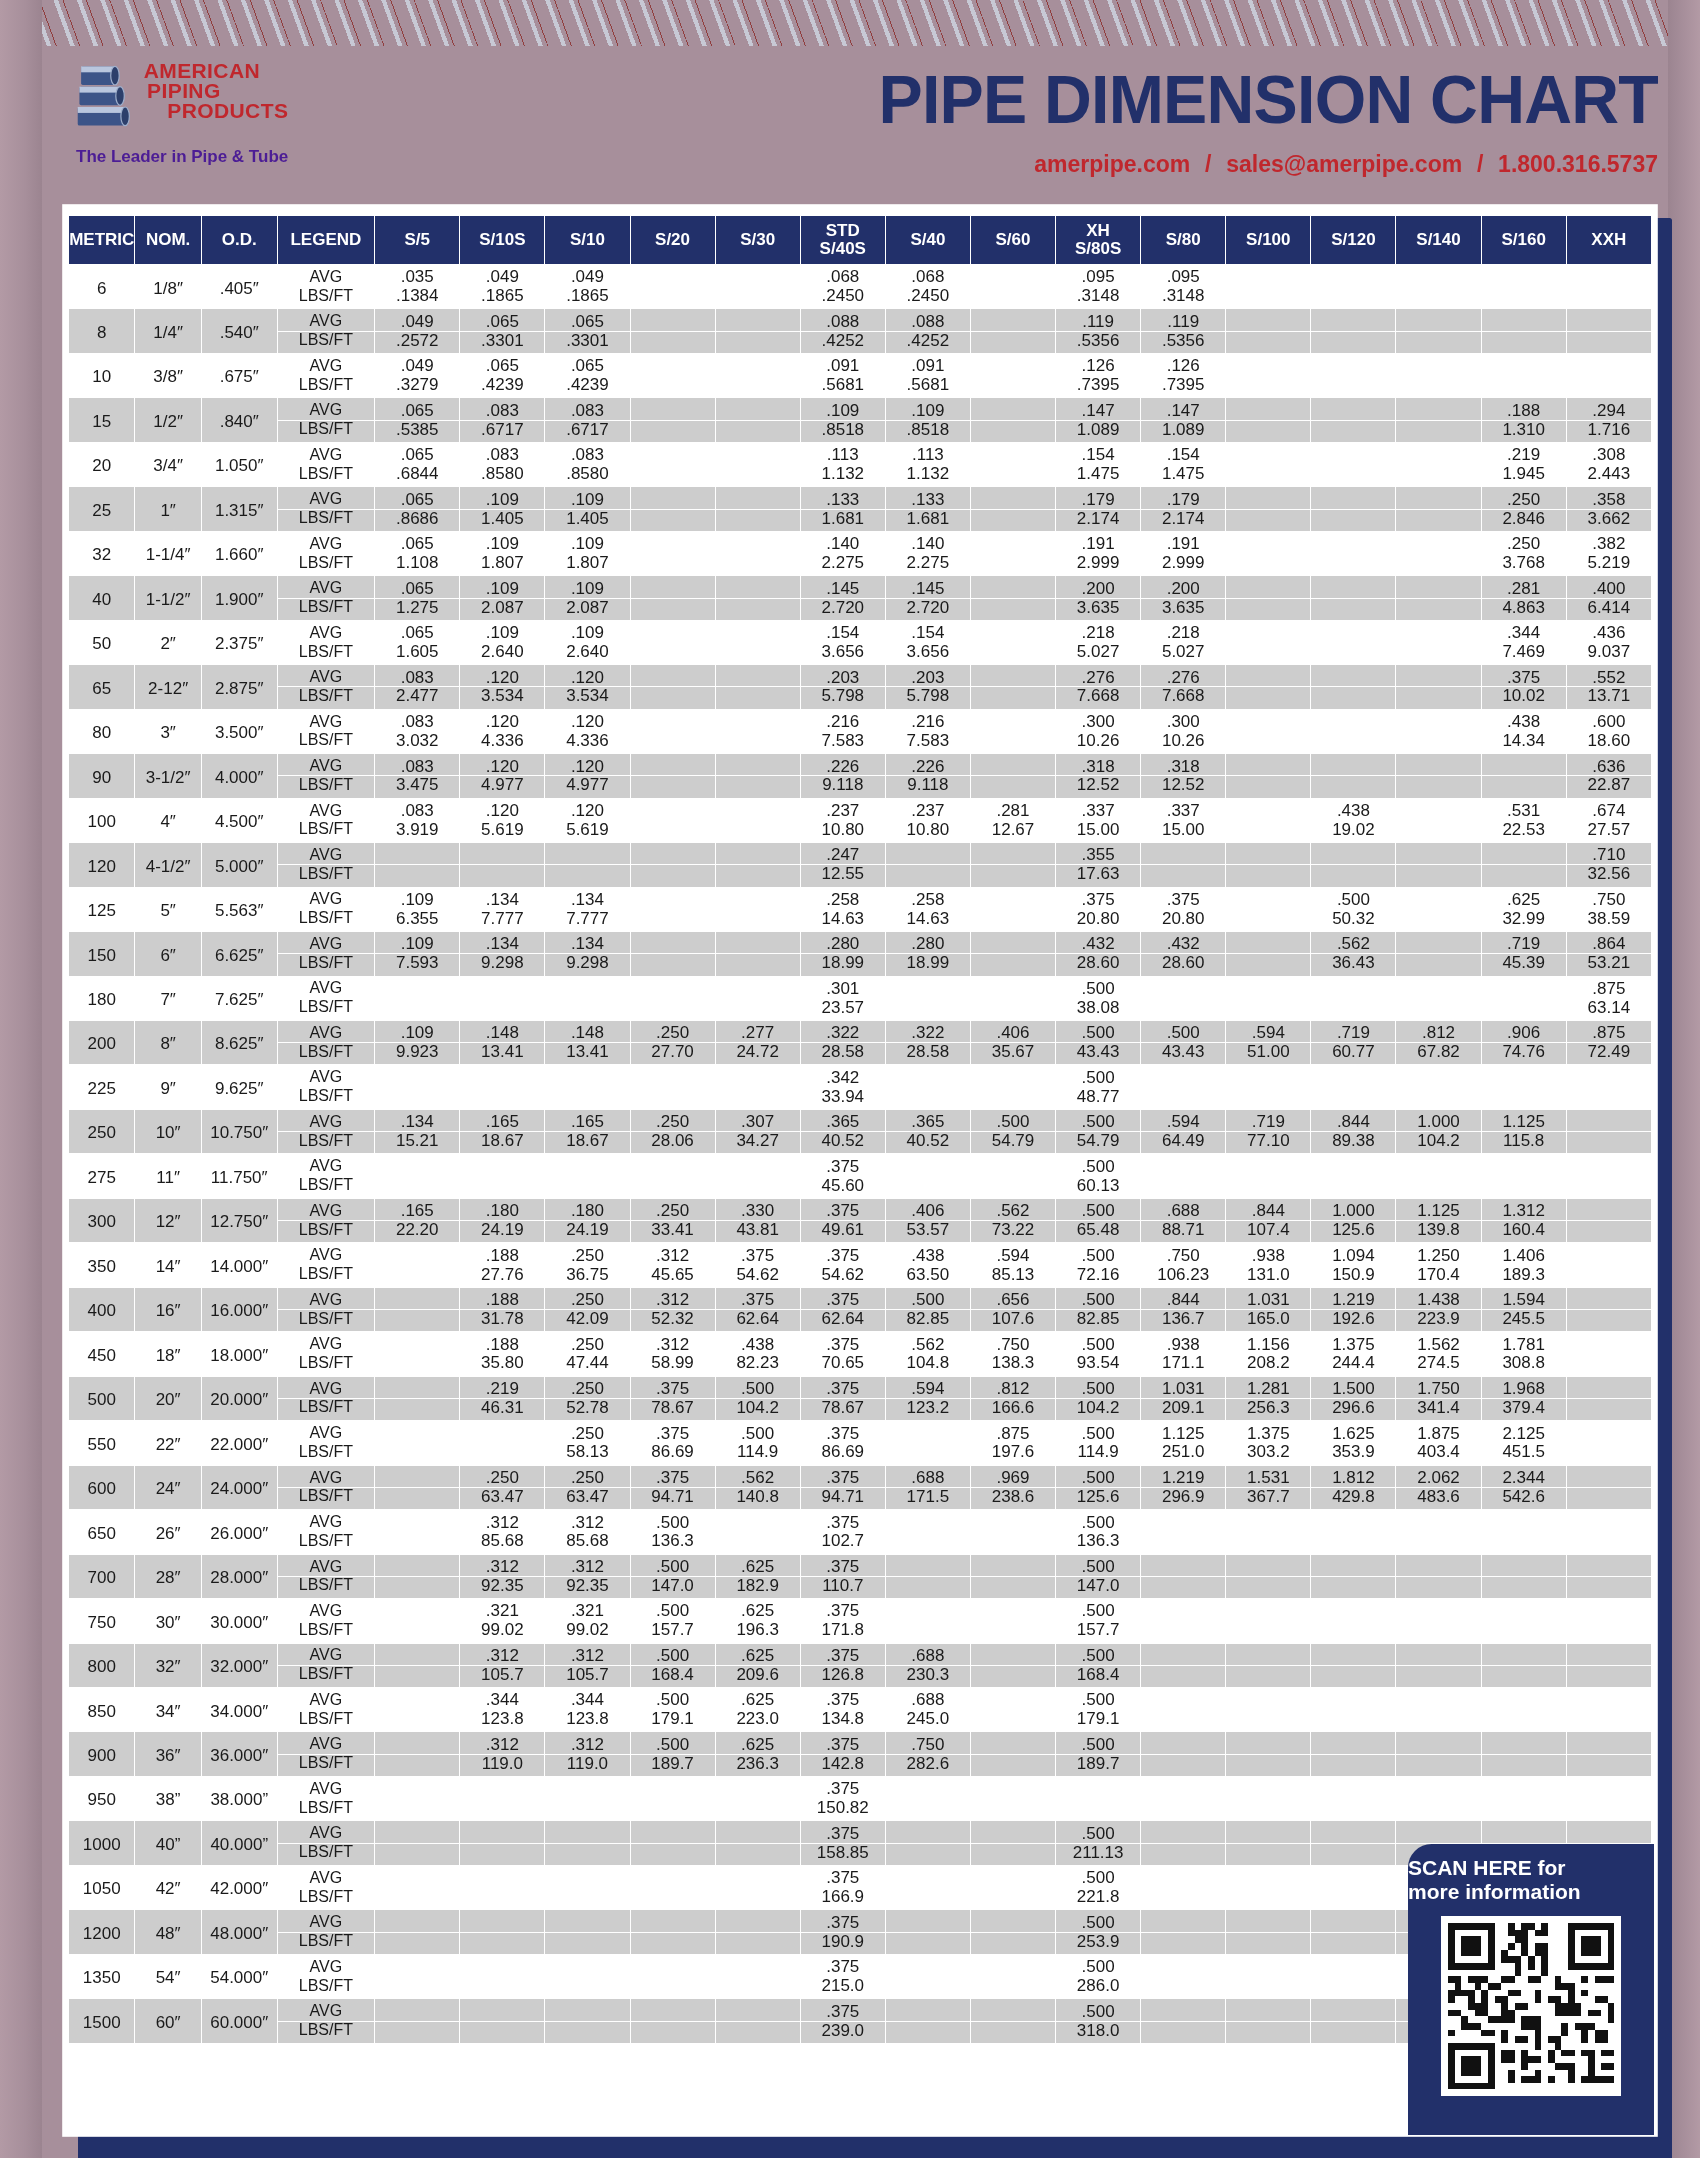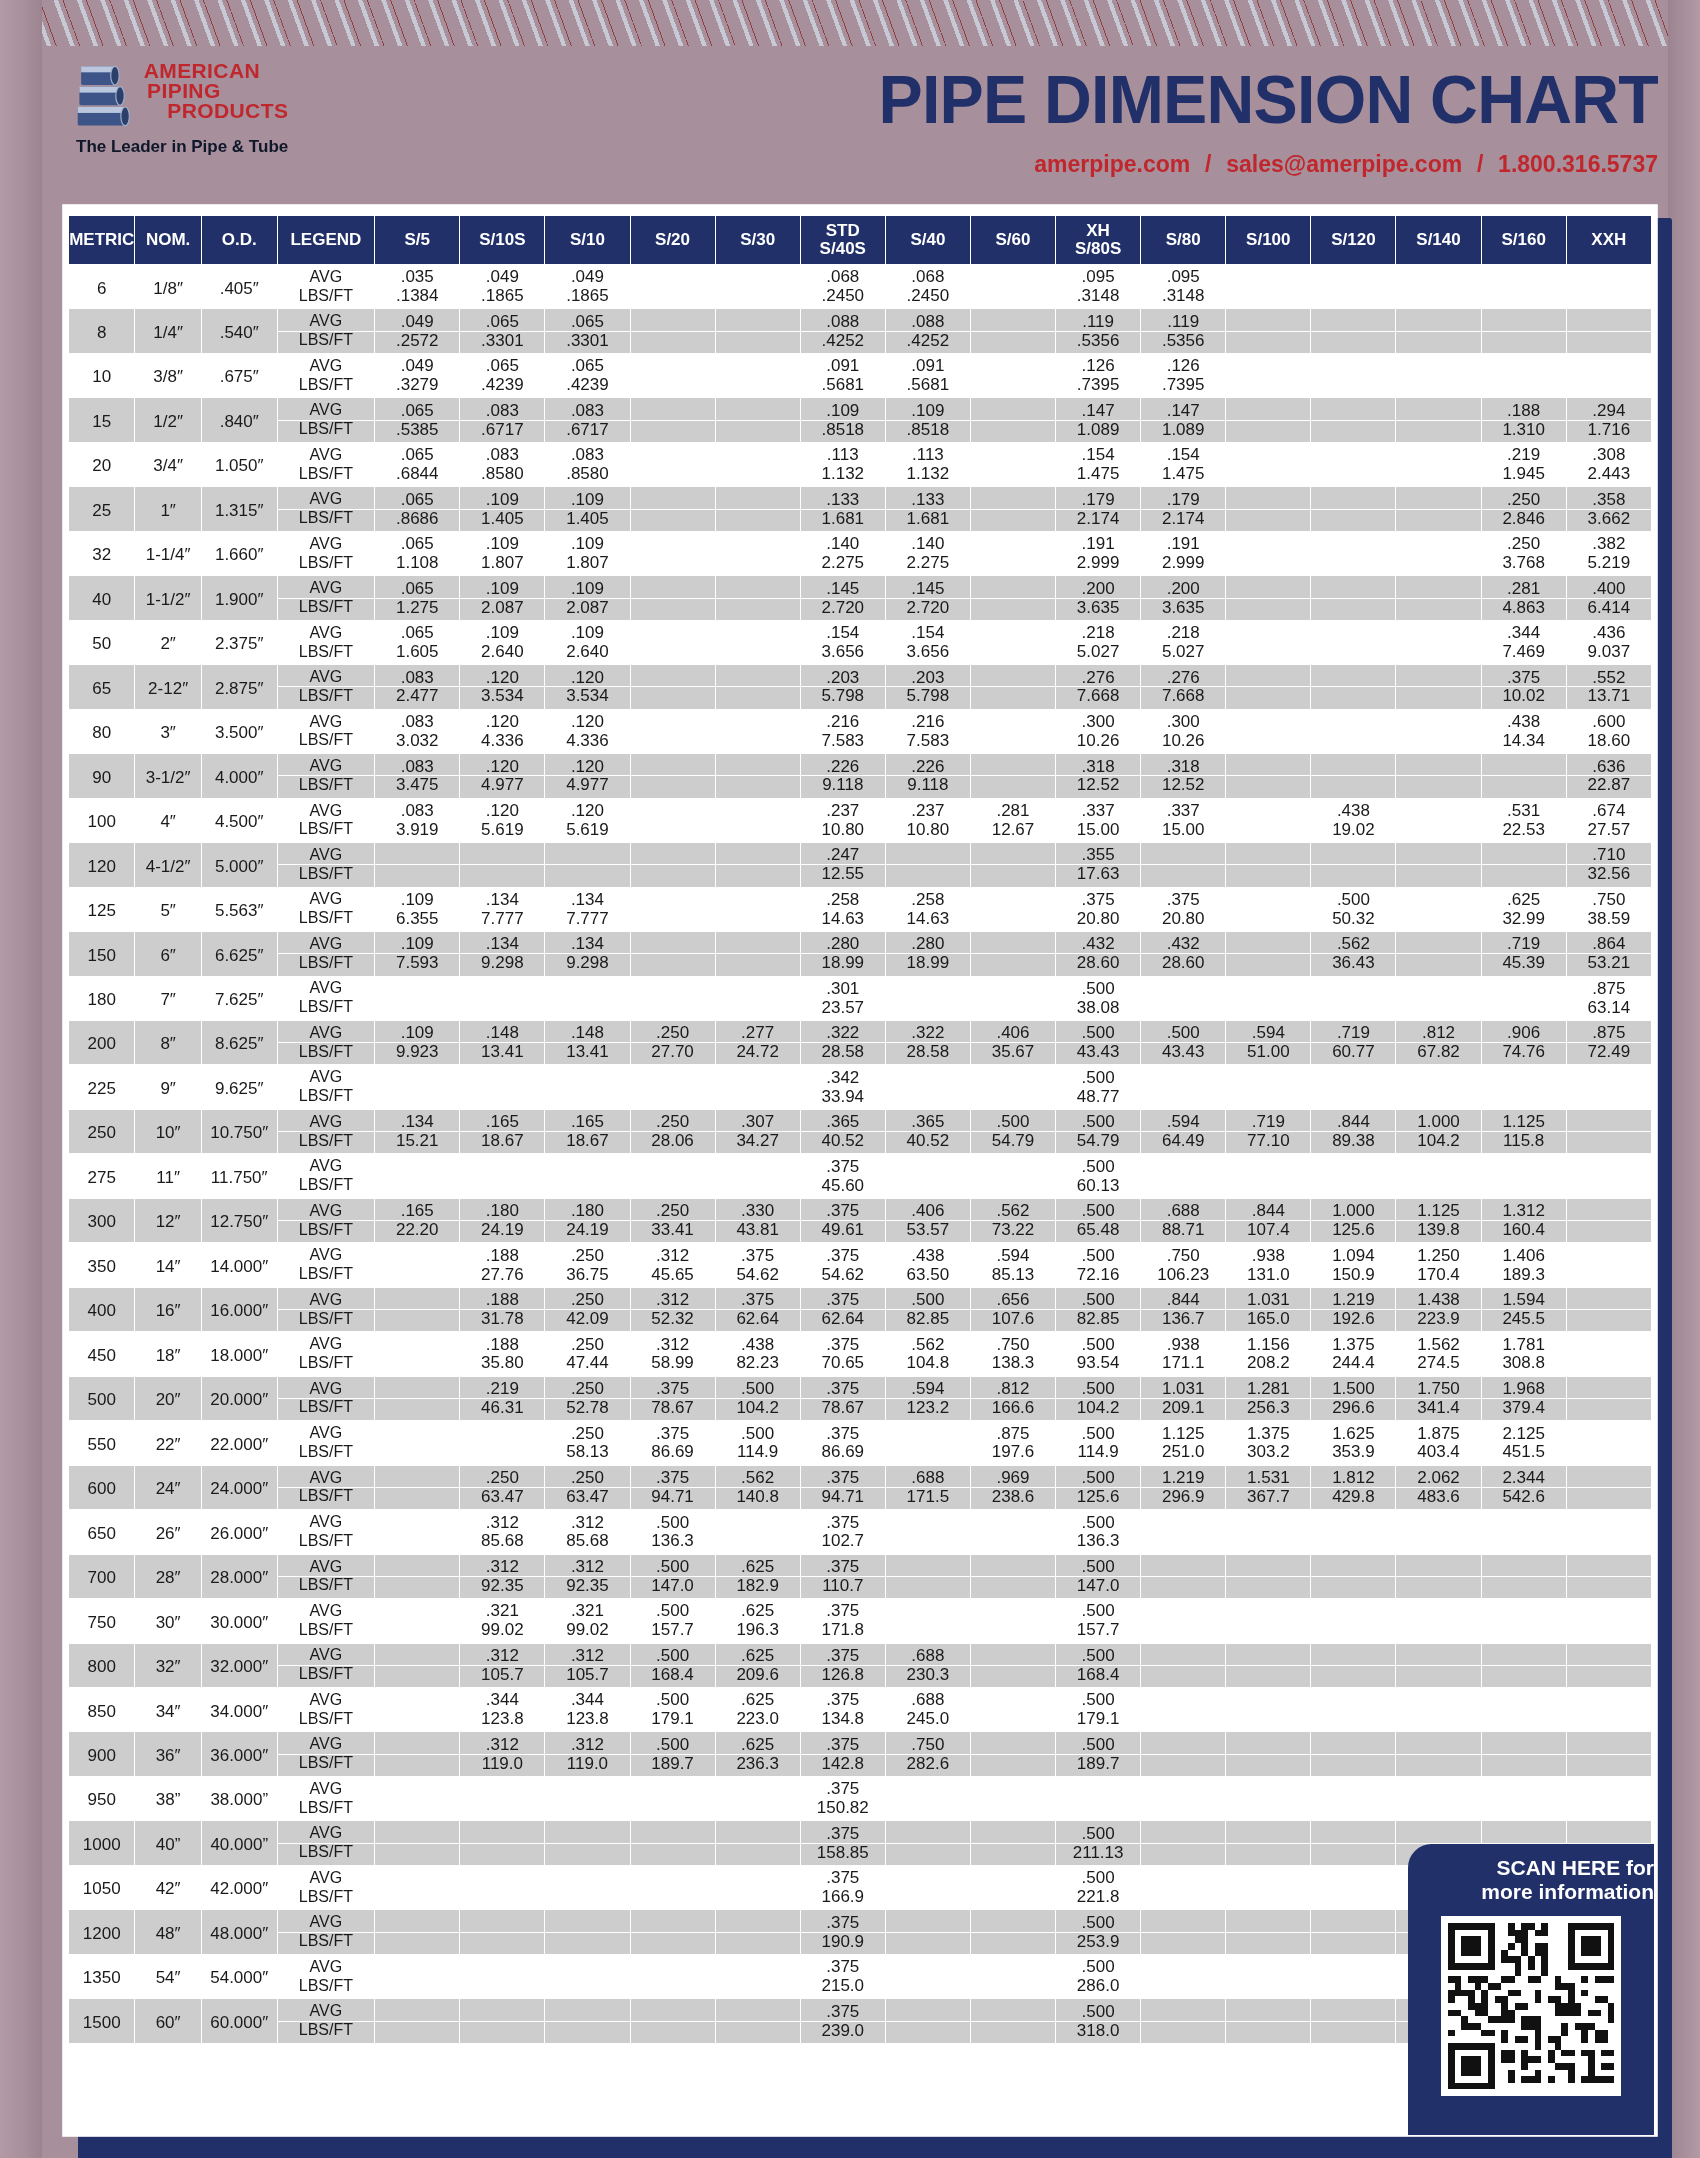--- a/index.html
+++ b/index.html
@@ -35,21 +35,21 @@
   #pipes-icon{ width:61px; height:66px; position:relative; margin-right:6.7px; margin-top:1.7px;}
   #logo-words{ line-height:0.96; }
   .logo-line{
     color:#c0272d; font-weight:bold; font-size:21px;
     letter-spacing:0.4px; font-family:"Liberation Sans", sans-serif;
     display:block; white-space:nowrap;
   }
   .logo-line.indent1{ padding-left:3.4px; }
   .logo-line.indent2{ padding-left:23.6px; }
   #tagline{
-    color:#0f172a; font-weight:bold; font-size:17px; margin-top:8px;
+    color:#4c1d95; font-weight:bold; font-size:17px; margin-top:18px;
     font-family:"Liberation Sans", sans-serif; white-space:nowrap;
   }
   #title-block{ position:absolute; right:10px; top:18.6px; text-align:right; }
   #main-title{
     color:#22306a; font-weight:bold; font-size:69px; letter-spacing:-0.8px;
     line-height:1; white-space:nowrap; transform:scaleX(0.96); transform-origin:right center;
   }
   #contact-line{
     margin-top:17px; color:#c0272d; font-weight:bold; font-size:23px;
     white-space:nowrap;
@@ -94,21 +94,21 @@
   col.c-nom   { width:64px; }
   col.c-od    { width:73px; }
   col.c-legend{ width:94px; }
   col.c-d     { width:82px; }
 
   
   #qr-panel{
     position:absolute; right:46px; bottom:23.6px;
     width:246px; height:291px; background:#22306a;
     border-top-left-radius:23.6px;
-    padding-top:11.8px; text-align:right; z-index:5;
+    padding-top:11.8px; text-align:left; z-index:5;
   }
   #qr-title{ color:#fff; font-weight:bold; font-size:21px; line-height:1.14; }
   #qr-title .l2{ display:block; font-weight:bold; }
   #qr-code{
     width:180px; height:180px; background:#fff; margin:11.8px auto 0;
     padding:6.7px;
   }
   #qr-code svg{ display:block; width:100%; height:100%; }
   #bottom-bar{
     position:absolute; left:78px; bottom:0; width:1594px; height:11.8px;

